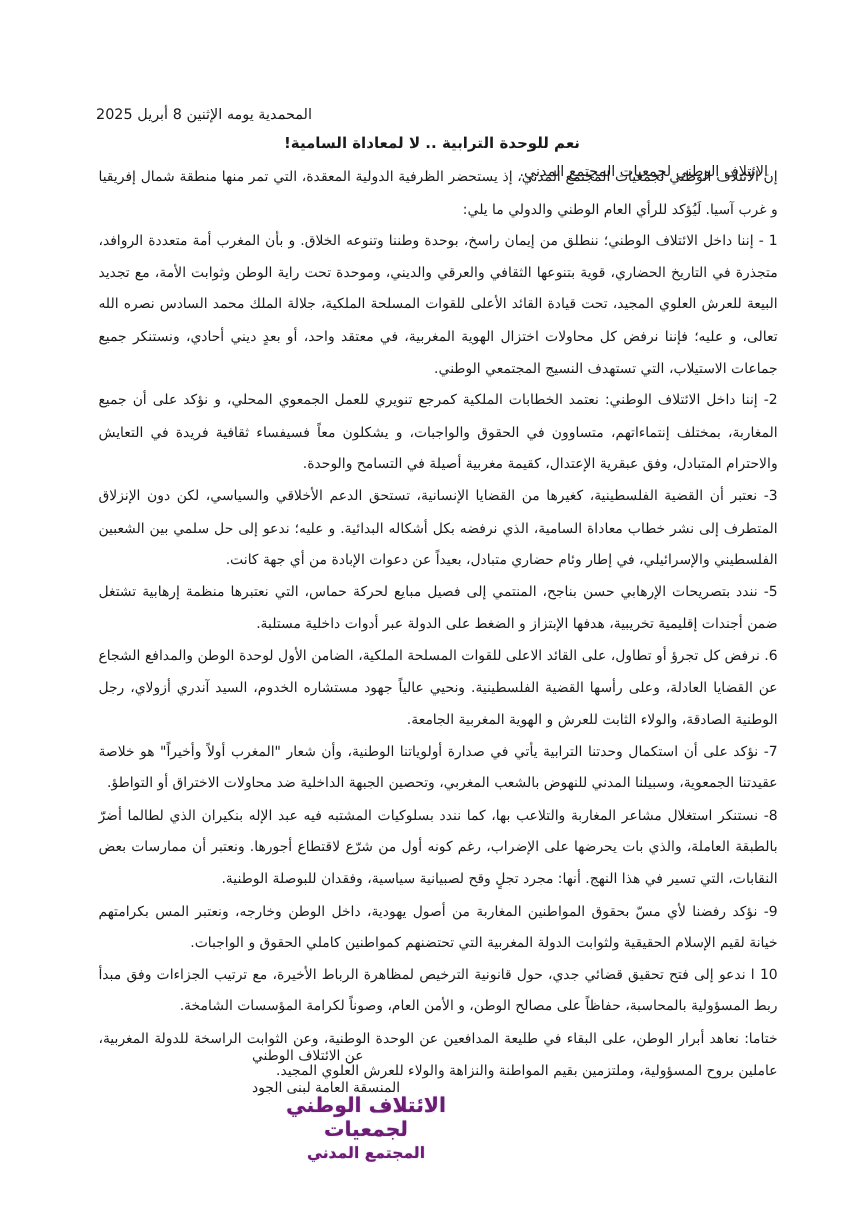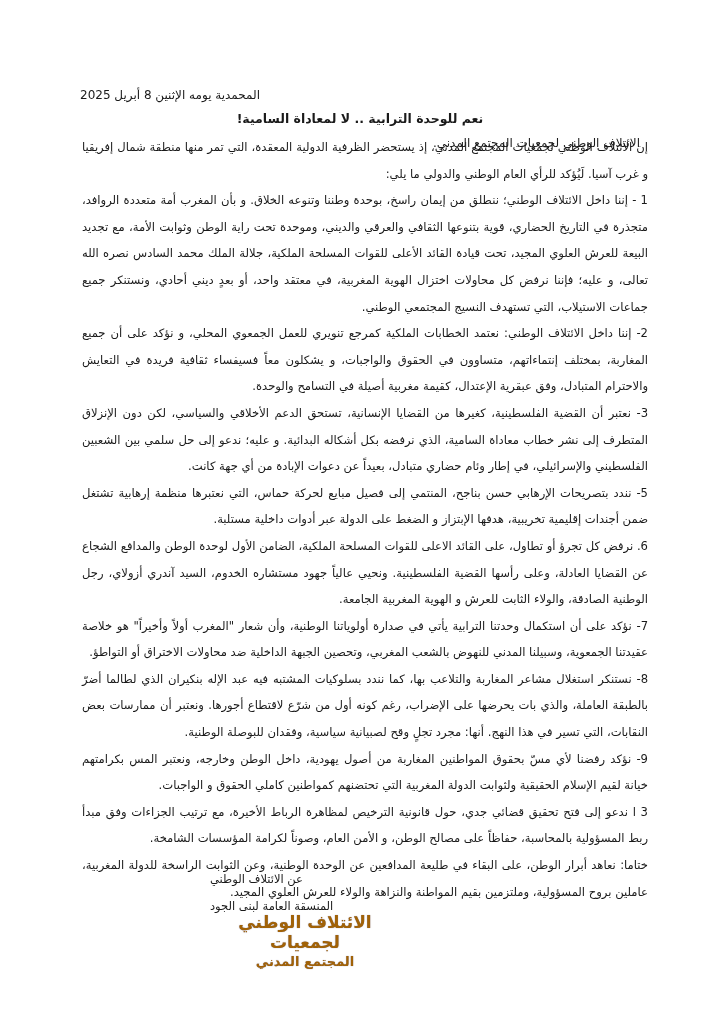--- a/index.html
+++ b/index.html
@@ -83,21 +83,21 @@
     .signature div {
       width: 130px;
     }
     .stamp {
       position: absolute;
       top: 912px;
       left: 205px;
       width: 200px;
       direction: rtl;
       text-align: center;
-      color: #a16207;
+      color: #701a75;
       font-family: "DejaVu Sans", sans-serif;
       font-weight: bold;
       line-height: 20px;
       text-shadow: 0 0 1px rgba(60,63,134,0.6);
     }
     .stamp .l1 { font-size: 17px; letter-spacing: 0.5px; }
     .stamp .l2 { font-size: 13px; }
     .stamp .l3 { font-size: 15px; letter-spacing: 2px; }
   </style>
 </head>
@@ -116,21 +116,21 @@
     <p>إن الائتلاف الوطني لجمعيات المجتمع المدني، إذ يستحضر الظرفية الدولية المعقدة، التي تمر منها منطقة شمال إفريقيا و غرب آسيا. لَيُؤكد للرأي العام الوطني والدولي ما يلي:</p>
 
     <p><span class="num">1 -</span> <span>إننا داخل الائتلاف الوطني؛ ننطلق من إيمان راسخ، بوحدة وطننا وتنوعه الخلاق. و بأن المغرب أمة متعددة الروافد، متجذرة في التاريخ الحضاري، قوية بتنوعها الثقافي والعرقي والديني، وموحدة تحت راية الوطن وثوابت الأمة، مع تجديد البيعة للعرش العلوي المجيد، تحت قيادة القائد الأعلى للقوات المسلحة الملكية، جلالة الملك محمد السادس نصره الله تعالى، و عليه؛ فإننا نرفض كل محاولات اختزال الهوية المغربية، في معتقد واحد، أو بعدٍ ديني أحادي، ونستنكر جميع جماعات الاستيلاب، التي تستهدف النسيج المجتمعي الوطني.</span></p>
     <p><span class="num">2-</span> <span>إننا داخل الائتلاف الوطني: نعتمد الخطابات الملكية كمرجع تنويري للعمل الجمعوي المحلي، و نؤكد على أن جميع المغاربة، بمختلف إنتماءاتهم، متساوون في الحقوق والواجبات، و يشكلون معاً فسيفساء ثقافية فريدة في التعايش والاحترام المتبادل، وفق عبقرية الإعتدال، كقيمة مغربية أصيلة في التسامح والوحدة.</span></p>
     <p><span class="num">3-</span> <span>نعتبر أن القضية الفلسطينية، كغيرها من القضايا الإنسانية، تستحق الدعم الأخلاقي والسياسي، لكن دون الإنزلاق المتطرف إلى نشر خطاب معاداة السامية، الذي نرفضه بكل أشكاله البدائية. و عليه؛ ندعو إلى حل سلمي بين الشعبين الفلسطيني والإسرائيلي، في إطار وئام حضاري متبادل، بعيداً عن دعوات الإبادة من أي جهة كانت.</span></p>
     <p><span class="num">5-</span> <span>نندد بتصريحات الإرهابي حسن بناجح، المنتمي إلى فصيل مبايع لحركة حماس، التي نعتبرها منظمة إرهابية تشتغل ضمن أجندات إقليمية تخريبية، هدفها الإبتزاز و الضغط على الدولة عبر أدوات داخلية مستلبة.</span></p>
     <p><span class="num">6.</span> <span>نرفض كل تجرؤ أو تطاول، على القائد الاعلى للقوات المسلحة الملكية، الضامن الأول لوحدة الوطن والمدافع الشجاع عن القضايا العادلة، وعلى رأسها القضية الفلسطينية. ونحيي عالياً جهود مستشاره الخدوم، السيد آندري أزولاي، رجل الوطنية الصادقة، والولاء الثابت للعرش و الهوية المغربية الجامعة.</span></p>
     <p><span class="num">7-</span> <span>نؤكد على أن استكمال وحدتنا الترابية يأتي في صدارة أولوياتنا الوطنية، وأن شعار "المغرب أولاً وأخيراً" هو خلاصة عقيدتنا الجمعوية، وسبيلنا المدني للنهوض بالشعب المغربي، وتحصين الجبهة الداخلية ضد محاولات الاختراق أو التواطؤ.</span></p>
     <p><span class="num">8-</span> <span>نستنكر استغلال مشاعر المغاربة والتلاعب بها، كما نندد بسلوكيات المشتبه فيه عبد الإله بنكيران الذي لطالما أضرّ بالطبقة العاملة، والذي بات يحرضها على الإضراب، رغم كونه أول من شرّع لاقتطاع أجورها. ونعتبر أن ممارسات بعض النقابات، التي تسير في هذا النهج. أنها: مجرد تجلٍ وقح لصبيانية سياسية، وفقدان للبوصلة الوطنية.</span></p>
     <p><span class="num">9-</span> <span>نؤكد رفضنا لأي مسّ بحقوق المواطنين المغاربة من أصول يهودية، داخل الوطن وخارجه، ونعتبر المس بكرامتهم خيانة لقيم الإسلام الحقيقية ولثوابت الدولة المغربية التي تحتضنهم كمواطنين كاملي الحقوق و الواجبات.</span></p>
-    <p><span class="num">3 ا</span> <span>ندعو إلى فتح تحقيق قضائي جدي، حول قانونية الترخيص لمظاهرة الرباط الأخيرة، مع ترتيب الجزاءات وفق مبدأ ربط المسؤولية بالمحاسبة، حفاظاً على مصالح الوطن، و الأمن العام، وصوناً لكرامة المؤسسات الشامخة.</span></p>
+    <p><span class="num">10 ا</span> <span>ندعو إلى فتح تحقيق قضائي جدي، حول قانونية الترخيص لمظاهرة الرباط الأخيرة، مع ترتيب الجزاءات وفق مبدأ ربط المسؤولية بالمحاسبة، حفاظاً على مصالح الوطن، و الأمن العام، وصوناً لكرامة المؤسسات الشامخة.</span></p>
 
     <p>ختاما: نعاهد أبرار الوطن، على البقاء في طليعة المدافعين عن الوحدة الوطنية، وعن الثوابت الراسخة للدولة المغربية، عاملين بروح المسؤولية، وملتزمين بقيم المواطنة والنزاهة والولاء للعرش العلوي المجيد.</p>
   </div>
 
   <div class="signature">
     <div>عن الائتلاف الوطني</div>
     <div>المنسقة العامة لبنى الجود</div>
   </div>
 
   <div class="stamp">

